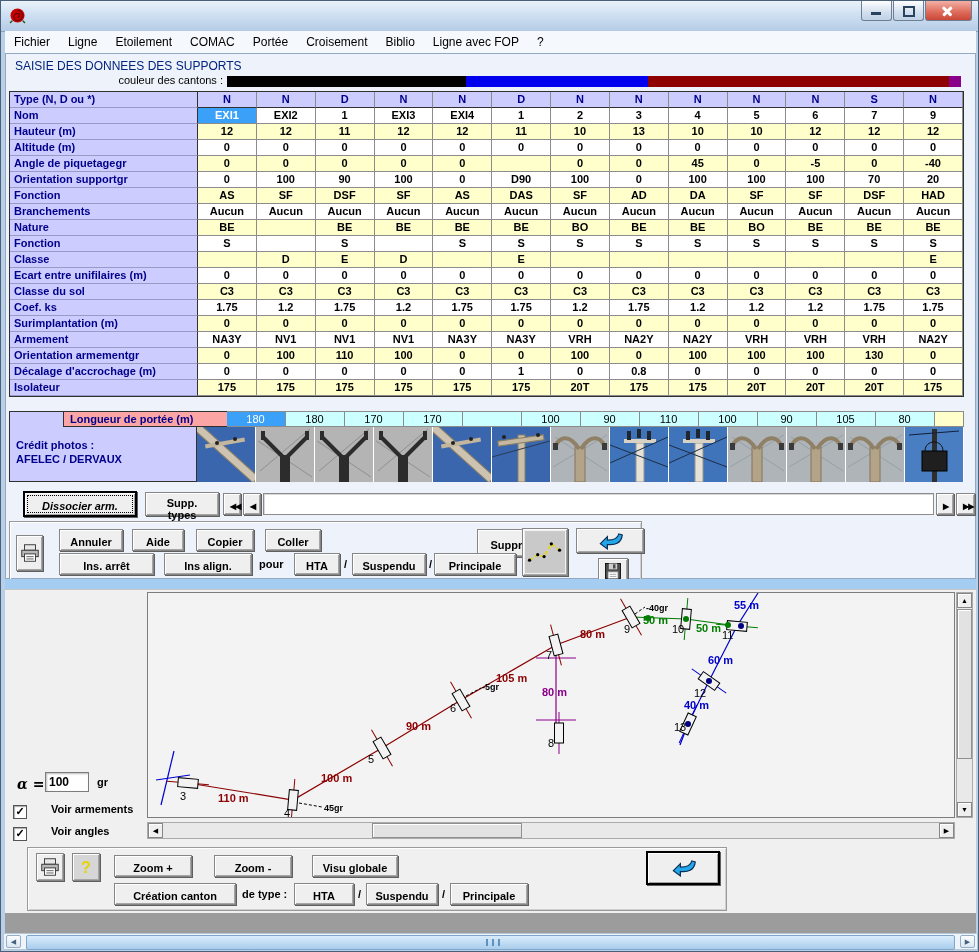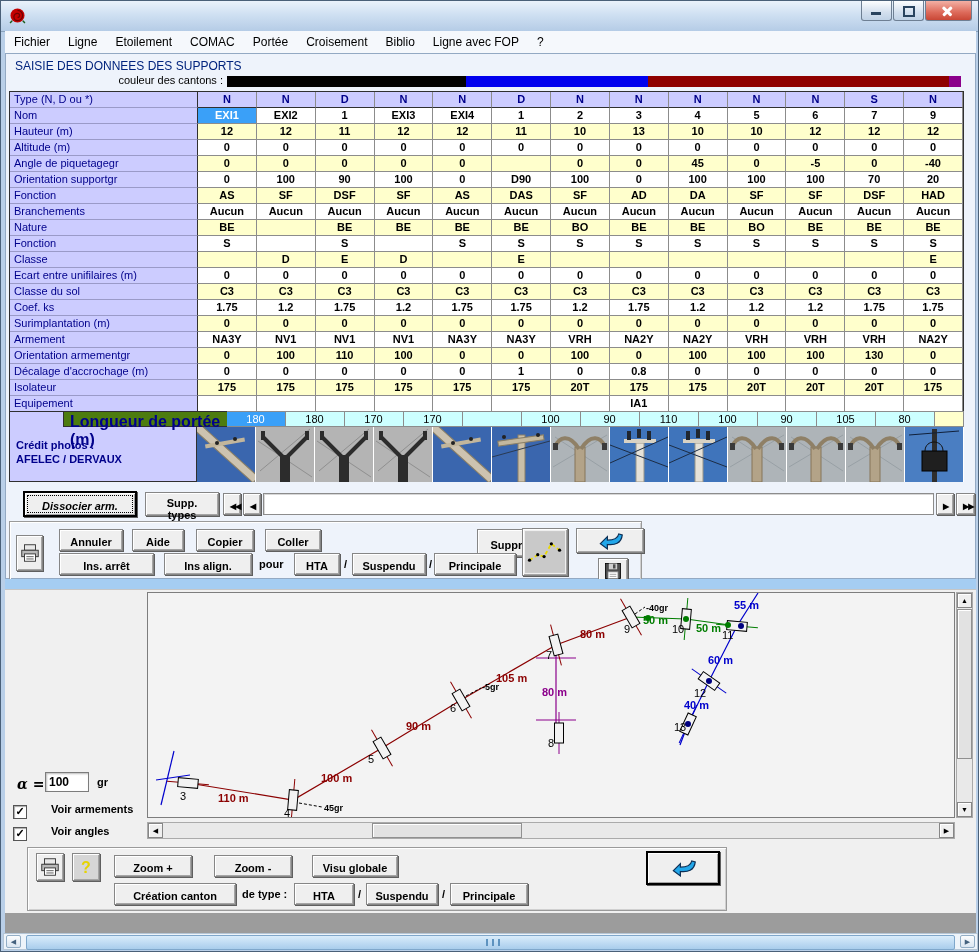--- a/index.html
+++ b/index.html
@@ -18,28 +18,28 @@
   .menubar{position:absolute;left:4px;top:30px;width:971px;height:22px;background:#f5f8fc;border-bottom:1px solid #d7dee8;display:flex;align-items:center;}
   .menu-item{padding:0 9px;font-size:12px;color:#000;}
   .upper{position:absolute;left:4px;top:52px;width:971px;height:526px;background:#eef3fb;border:1px solid #93a9c3;box-sizing:border-box;}
   .section-title{position:absolute;left:14px;top:58px;font-size:12px;color:#00237d;}
   .canton-label{position:absolute;left:80px;top:73px;width:142px;text-align:right;font-size:11px;color:#000;}
   .canton-bar{position:absolute;left:226px;top:75px;width:734px;height:11px;display:flex;}
   .canton-seg{height:100%;}
   
   .tbl{position:absolute;left:8px;top:90px;width:955px;border:1px solid #303030;box-sizing:border-box;background:#fff;}
   .t-row{display:flex;height:16px;}
-  .t-label{width:188px;box-sizing:border-box;background:#ccccff;color:#00008b;font-size:11px;font-weight:normal;padding:1px 0 0 4px;border-right:1px solid #303030;border-bottom:1px solid #9a9ac8;white-space:nowrap;overflow:hidden;}
+  .t-label{width:188px;box-sizing:border-box;background:#ccccff;color:#00008b;font-size:11px;font-weight:bold;padding:1px 0 0 4px;border-right:1px solid #303030;border-bottom:1px solid #9a9ac8;white-space:nowrap;overflow:hidden;}
   .t-cell{flex:1;box-sizing:border-box;text-align:center;font-size:11px;font-weight:bold;color:#000;border-right:1px solid #8c8c8c;border-bottom:1px solid #8c8c8c;padding-top:1px;white-space:nowrap;overflow:hidden;}
   .c-head{background:#ccccff;color:#00008b;border-bottom:1px solid #303030;}
   .c-yel{background:#ffffcc;}
   .c-wht{background:#ffffff;}
   .sel{background:#3aa0f8 !important;color:#fff !important;}
   
-  .portee-label{position:absolute;left:62px;top:410px;width:167px;height:16px;box-sizing:border-box;background:#4d7c0f;color:#00008b;font-size:16px;font-weight:bold;border:1px solid #303030;padding:1px 0 0 6px;}
+  .portee-label{position:absolute;left:62px;top:410px;width:167px;height:16px;box-sizing:border-box;background:#fca5a5;color:#00008b;font-size:11px;font-weight:bold;border:1px solid #303030;padding:1px 0 0 6px;}
   .portee-cell{position:absolute;top:410px;width:59px;height:16px;box-sizing:border-box;background:#ccffff;border:1px solid #8c8c8c;border-left:none;text-align:center;font-size:11px;font-weight:normal;padding-top:1px;}
   .credit-panel{position:absolute;left:8px;top:410px;width:188px;height:71px;background:#ccccff;border:1px solid #303030;box-sizing:border-box;}
   .credit-text{position:absolute;left:6px;top:26px;font-size:11px;font-weight:bold;color:#00008b;line-height:14px;}
   .photos{position:absolute;left:196px;top:426px;height:55px;display:flex;}
   .photo{width:59px;height:55px;box-sizing:border-box;border-right:1px solid #fff;}
   .photo svg{display:block;}
   
   .btn{position:absolute;background:#efefef;border:1px solid #868686;box-shadow:inset 1px 1px 0 #fff,inset -1px -1px 0 #a5a5a5,1px 1px 0 #5f5f5f;font-family:"Liberation Sans",sans-serif;font-size:11px;font-weight:bold;color:#000;text-align:center;box-sizing:border-box;padding-top:4px;cursor:default;}
   .btn.default{border:2px solid #000;font-style:italic;}
   .btn.focus{outline:1px dotted #000;outline-offset:-5px;}
@@ -417,36 +417,20 @@
         <div class="t-cell c-yel">175</div>
         <div class="t-cell c-yel">175</div>
         <div class="t-cell c-yel">20T</div>
         <div class="t-cell c-yel">175</div>
         <div class="t-cell c-yel">175</div>
         <div class="t-cell c-yel">20T</div>
         <div class="t-cell c-yel">20T</div>
         <div class="t-cell c-yel">20T</div>
         <div class="t-cell c-yel">175</div>
       </div>
-      <div class="t-row">
-        <div class="t-label">Equipement</div>
-        <div class="t-cell c-wht"></div>
-        <div class="t-cell c-wht"></div>
-        <div class="t-cell c-wht"></div>
-        <div class="t-cell c-wht"></div>
-        <div class="t-cell c-wht"></div>
-        <div class="t-cell c-wht"></div>
-        <div class="t-cell c-wht"></div>
-        <div class="t-cell c-wht">IA1</div>
-        <div class="t-cell c-wht"></div>
-        <div class="t-cell c-wht"></div>
-        <div class="t-cell c-wht"></div>
-        <div class="t-cell c-wht"></div>
-        <div class="t-cell c-wht"></div>
-      </div>
     </div>
 
   <div class="credit-panel">
     <div class="credit-text">
       <div>Crédit photos :</div>
         <div>AFELEC / DERVAUX</div>
     </div>
   </div>
   <div class="portee-label">Longueur de portée (m)</div>
   <div id="portee-cells">

